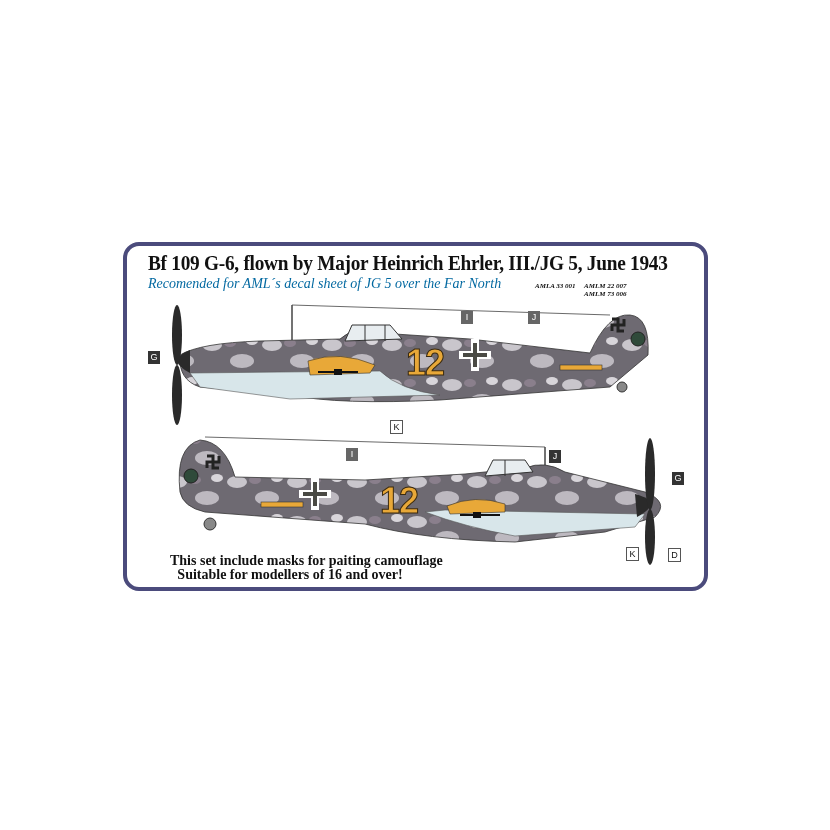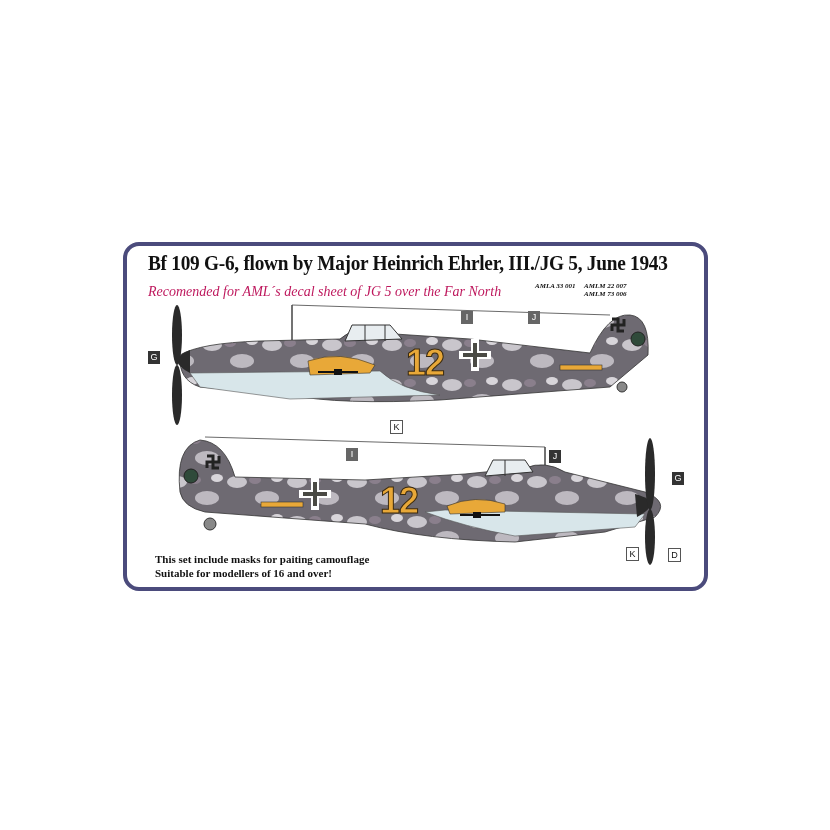--- a/index.html
+++ b/index.html
@@ -1,21 +1,21 @@
 <!DOCTYPE html>
 <html><head>
 <meta charset="utf-8">
 <style>
   html,body{margin:0;padding:0;background:#fff;}
   body{width:830px;height:830px;position:relative;overflow:hidden;font-family:"Liberation Serif",serif;}
   .frame{position:absolute;left:123px;top:242px;width:577px;height:341px;border:4px solid #4b4b7c;border-radius:16px;background:#fff;}
   .title{position:absolute;left:148px;top:251px;font-size:21px;font-weight:bold;color:#111;letter-spacing:-0.3px;white-space:nowrap;font-family:"Liberation Serif",serif;transform:scaleX(0.92);transform-origin:left;}
-  .subtitle{position:absolute;left:148px;top:276px;font-size:14px;font-style:italic;color:#be185d;white-space:nowrap;font-family:"Liberation Serif",serif;margin-top:8px;}
+  .subtitle{position:absolute;left:148px;top:276px;font-size:14px;font-style:italic;color:#0369a1;white-space:nowrap;font-family:"Liberation Serif",serif;}
   .code{position:absolute;font-size:7px;font-style:italic;font-weight:bold;color:#111;white-space:nowrap;font-family:"Liberation Serif",serif;}
-  .footer{position:absolute;left:155px;width:240px;text-align:left;font-size:11px;font-weight:bold;color:#111;font-family:"Liberation Serif",serif;white-space:nowrap;}
+  .footer{position:absolute;left:170px;width:240px;text-align:center;font-size:14px;font-weight:bold;color:#111;font-family:"Liberation Serif",serif;white-space:nowrap;}
   .label{position:absolute;width:12px;height:13px;font-size:9px;line-height:13px;text-align:center;font-family:"Liberation Sans",sans-serif;}
   .label.dark{background:#333;color:#fff;}
   .label.grey{background:#666;color:#fff;}
   .label.boxed{background:#fff;color:#111;border:1px solid #555;width:11px;height:12px;line-height:12px;}
   svg{position:absolute;}
 </style>
 </head>
 <body>
 
 <div class="frame"></div>

